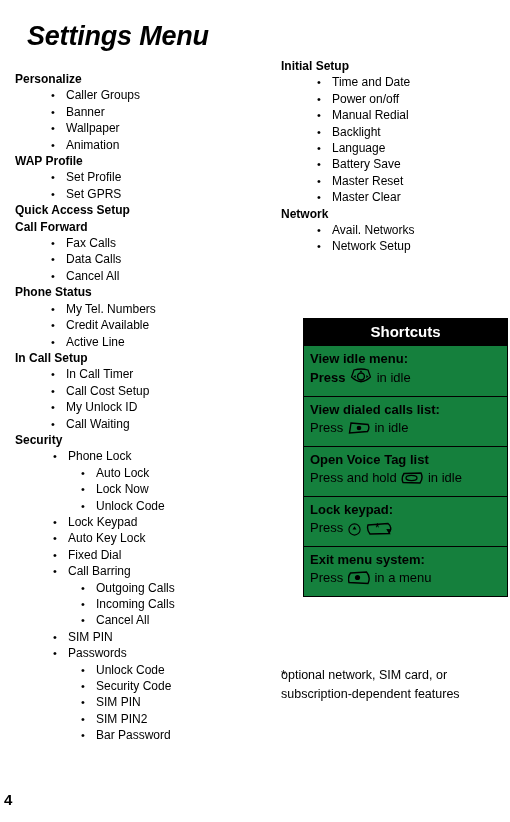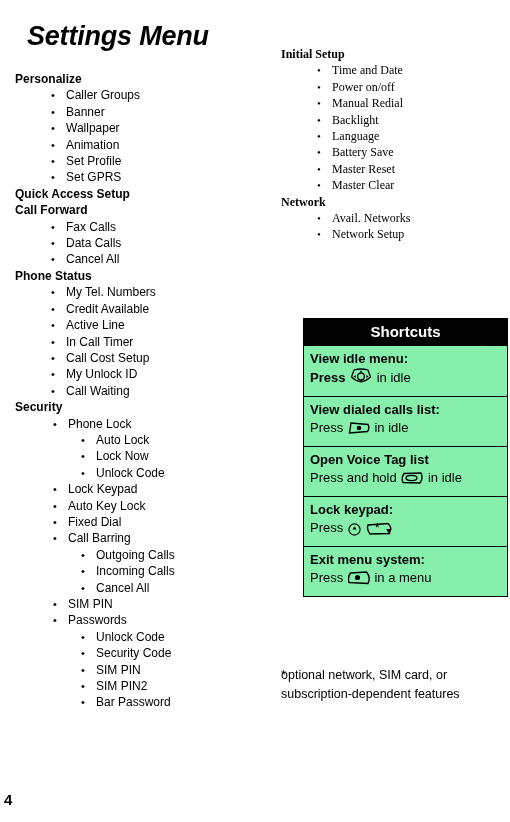--- a/index.html
+++ b/index.html
@@ -36,23 +36,22 @@
   .col-left {
     position: absolute;
     left: 15px;
     top: 43px;
     width: 240px;
     margin-top: 28px;
   }
   .col-right {
     position: absolute;
     left: 281px;
-    top: 46px;
+    top: 58px;
     width: 229px;
-    font-family: Liberation Serif, serif;
   }
   
   .sec-head {
     font-size: 12px;
     font-weight: bold;
     line-height: 16.4px;
     margin: 0;
     white-space: nowrap;
   }
   .lvl1, .lvl2 {
@@ -77,21 +76,21 @@
   .lvl2.sec-offset::before { left: 66px; }
 
   
   .shortcuts {
     position: absolute;
     left: 303px;
     top: 318px;
     width: 205px;
     border: 1.6px solid #000;
     box-sizing: border-box;
-    background: #86efac;
+    background: #15803d;
   }
   .sc-header {
     background: #000000;
     color: #ffffff;
     font-size: 15px;
     font-weight: bold;
     text-align: center;
     padding: 4px 0 5px 0;
     line-height: 18px;
   }
@@ -148,31 +147,33 @@
 <div class="page">
 
   <h1 class="page-title">Settings Menu</h1>
 
   <div class="col-left">
       <div class="sec-head">Personalize</div>
       <div class="lvl1">Caller Groups</div>
       <div class="lvl1">Banner</div>
       <div class="lvl1">Wallpaper</div>
       <div class="lvl1">Animation</div>
+      <div class="sec-head">WAP Profile</div>
       <div class="lvl1">Set Profile</div>
       <div class="lvl1">Set GPRS</div>
       <div class="sec-head">Quick Access Setup</div>
       <div class="sec-head">Call Forward</div>
       <div class="lvl1">Fax Calls</div>
       <div class="lvl1">Data Calls</div>
       <div class="lvl1">Cancel All</div>
       <div class="sec-head">Phone Status</div>
       <div class="lvl1">My Tel. Numbers</div>
       <div class="lvl1">Credit Available</div>
       <div class="lvl1">Active Line</div>
+      <div class="sec-head">In Call Setup</div>
       <div class="lvl1">In Call Timer</div>
       <div class="lvl1">Call Cost Setup</div>
       <div class="lvl1">My Unlock ID</div>
       <div class="lvl1">Call Waiting</div>
       <div class="sec-head">Security</div>
       <div class="lvl1 sec-offset">Phone Lock</div>
       <div class="lvl2 sec-offset">Auto Lock</div>
       <div class="lvl2 sec-offset">Lock Now</div>
       <div class="lvl2 sec-offset">Unlock Code</div>
       <div class="lvl1 sec-offset">Lock Keypad</div>

